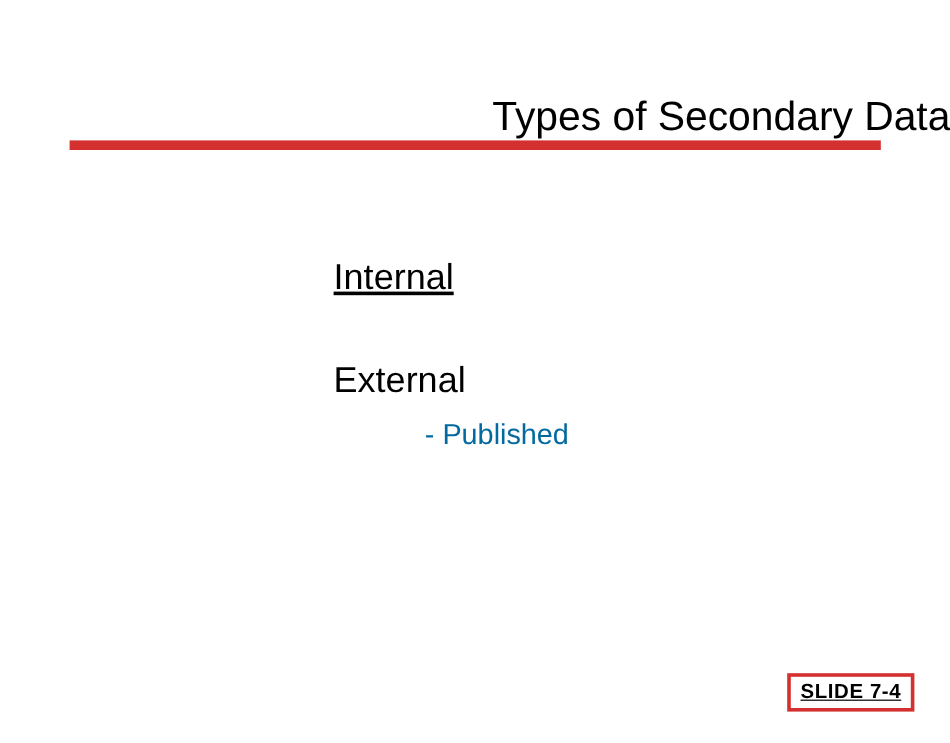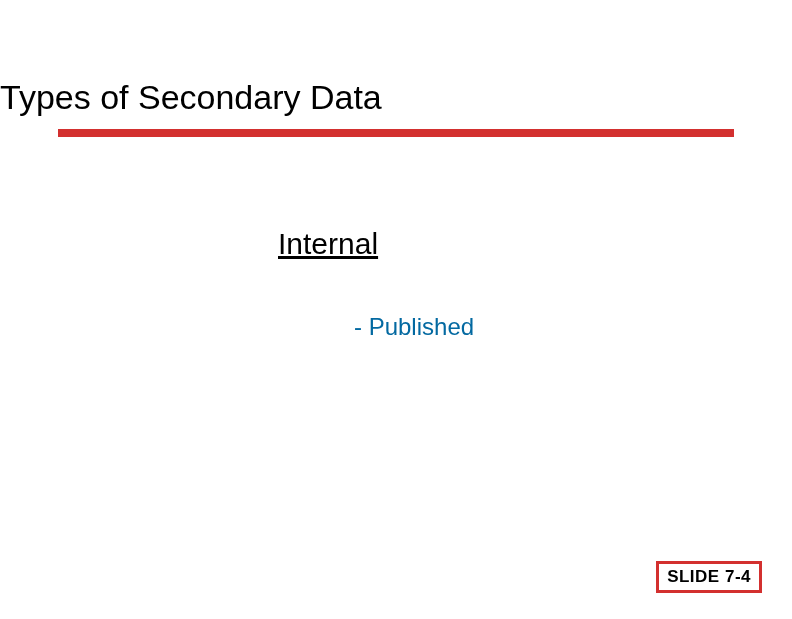--- a/index.html
+++ b/index.html
@@ -11,23 +11,23 @@
       width: 792px;
       height: 619px;
       background: #ffffff;
       font-family: Arial, Helvetica, sans-serif;
       position: relative;
       overflow: hidden;
     }
     .slide-title {
       font-size: 34px;
       color: #000000;
-      text-align: left;
+      text-align: right;
       padding-top: 78px;
-      padding-bottom: 12px;
+      padding-bottom: 0;
       font-weight: normal;
     }
     .title-underline {
       height: 8px;
       background: #d3302f;
       margin: 0 58px 0 58px;
     }
     .content {
       padding-left: 278px;
       padding-top: 90px;
@@ -58,30 +58,32 @@
       bottom: 26px;
       right: 30px;
       border: 3px solid #d3302f;
       padding: 3px 8px;
     }
     .slide-number-text {
       font-size: 17px;
       font-weight: bold;
       color: #000000;
       letter-spacing: 0.5px;
+      text-decoration: underline;
     }
   </style>
 </head>
 <body>
 
 <h1 class="slide-title">Types of Secondary Data</h1>
 <div class="title-underline"></div>
 
 <div class="content">
   <div class="main-item">Internal</div>
+  <div class="main-item-2">External</div>
   <div class="sub-items">
     <div class="sub-item">- Published</div>
   </div>
 </div>
 
 <div class="slide-number-box">
   <span class="slide-number-text">SLIDE 7-4</span>
 </div>
 
 </body></html>

